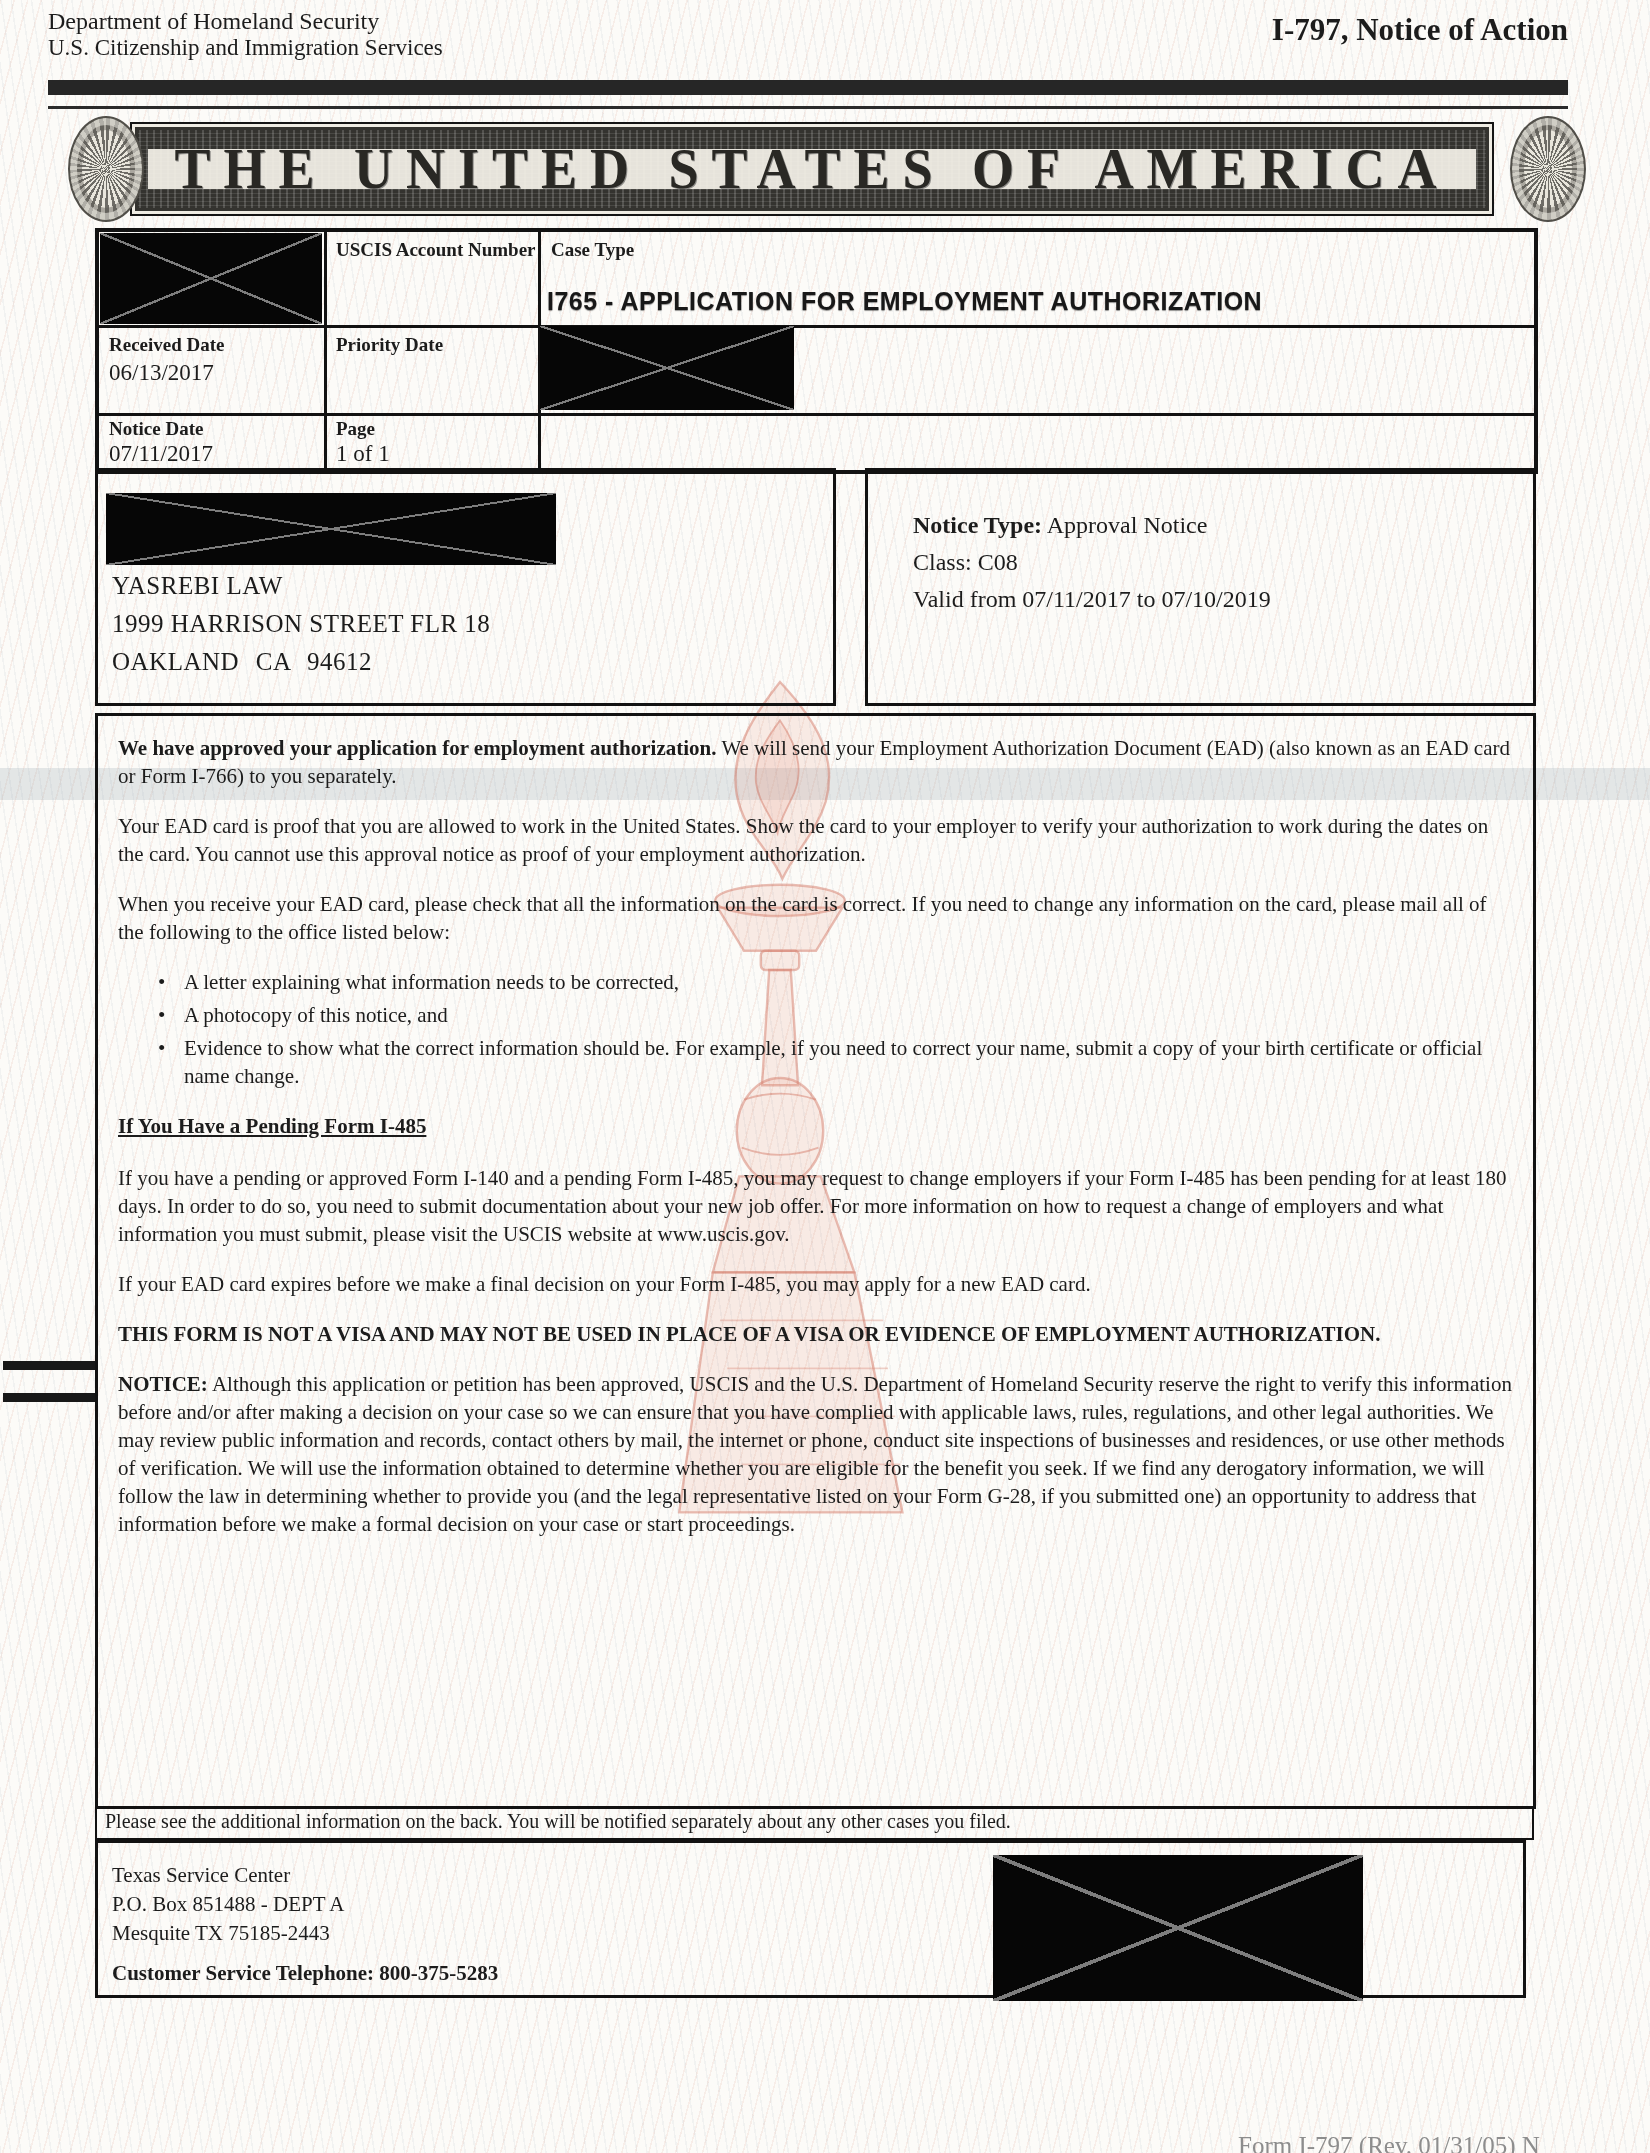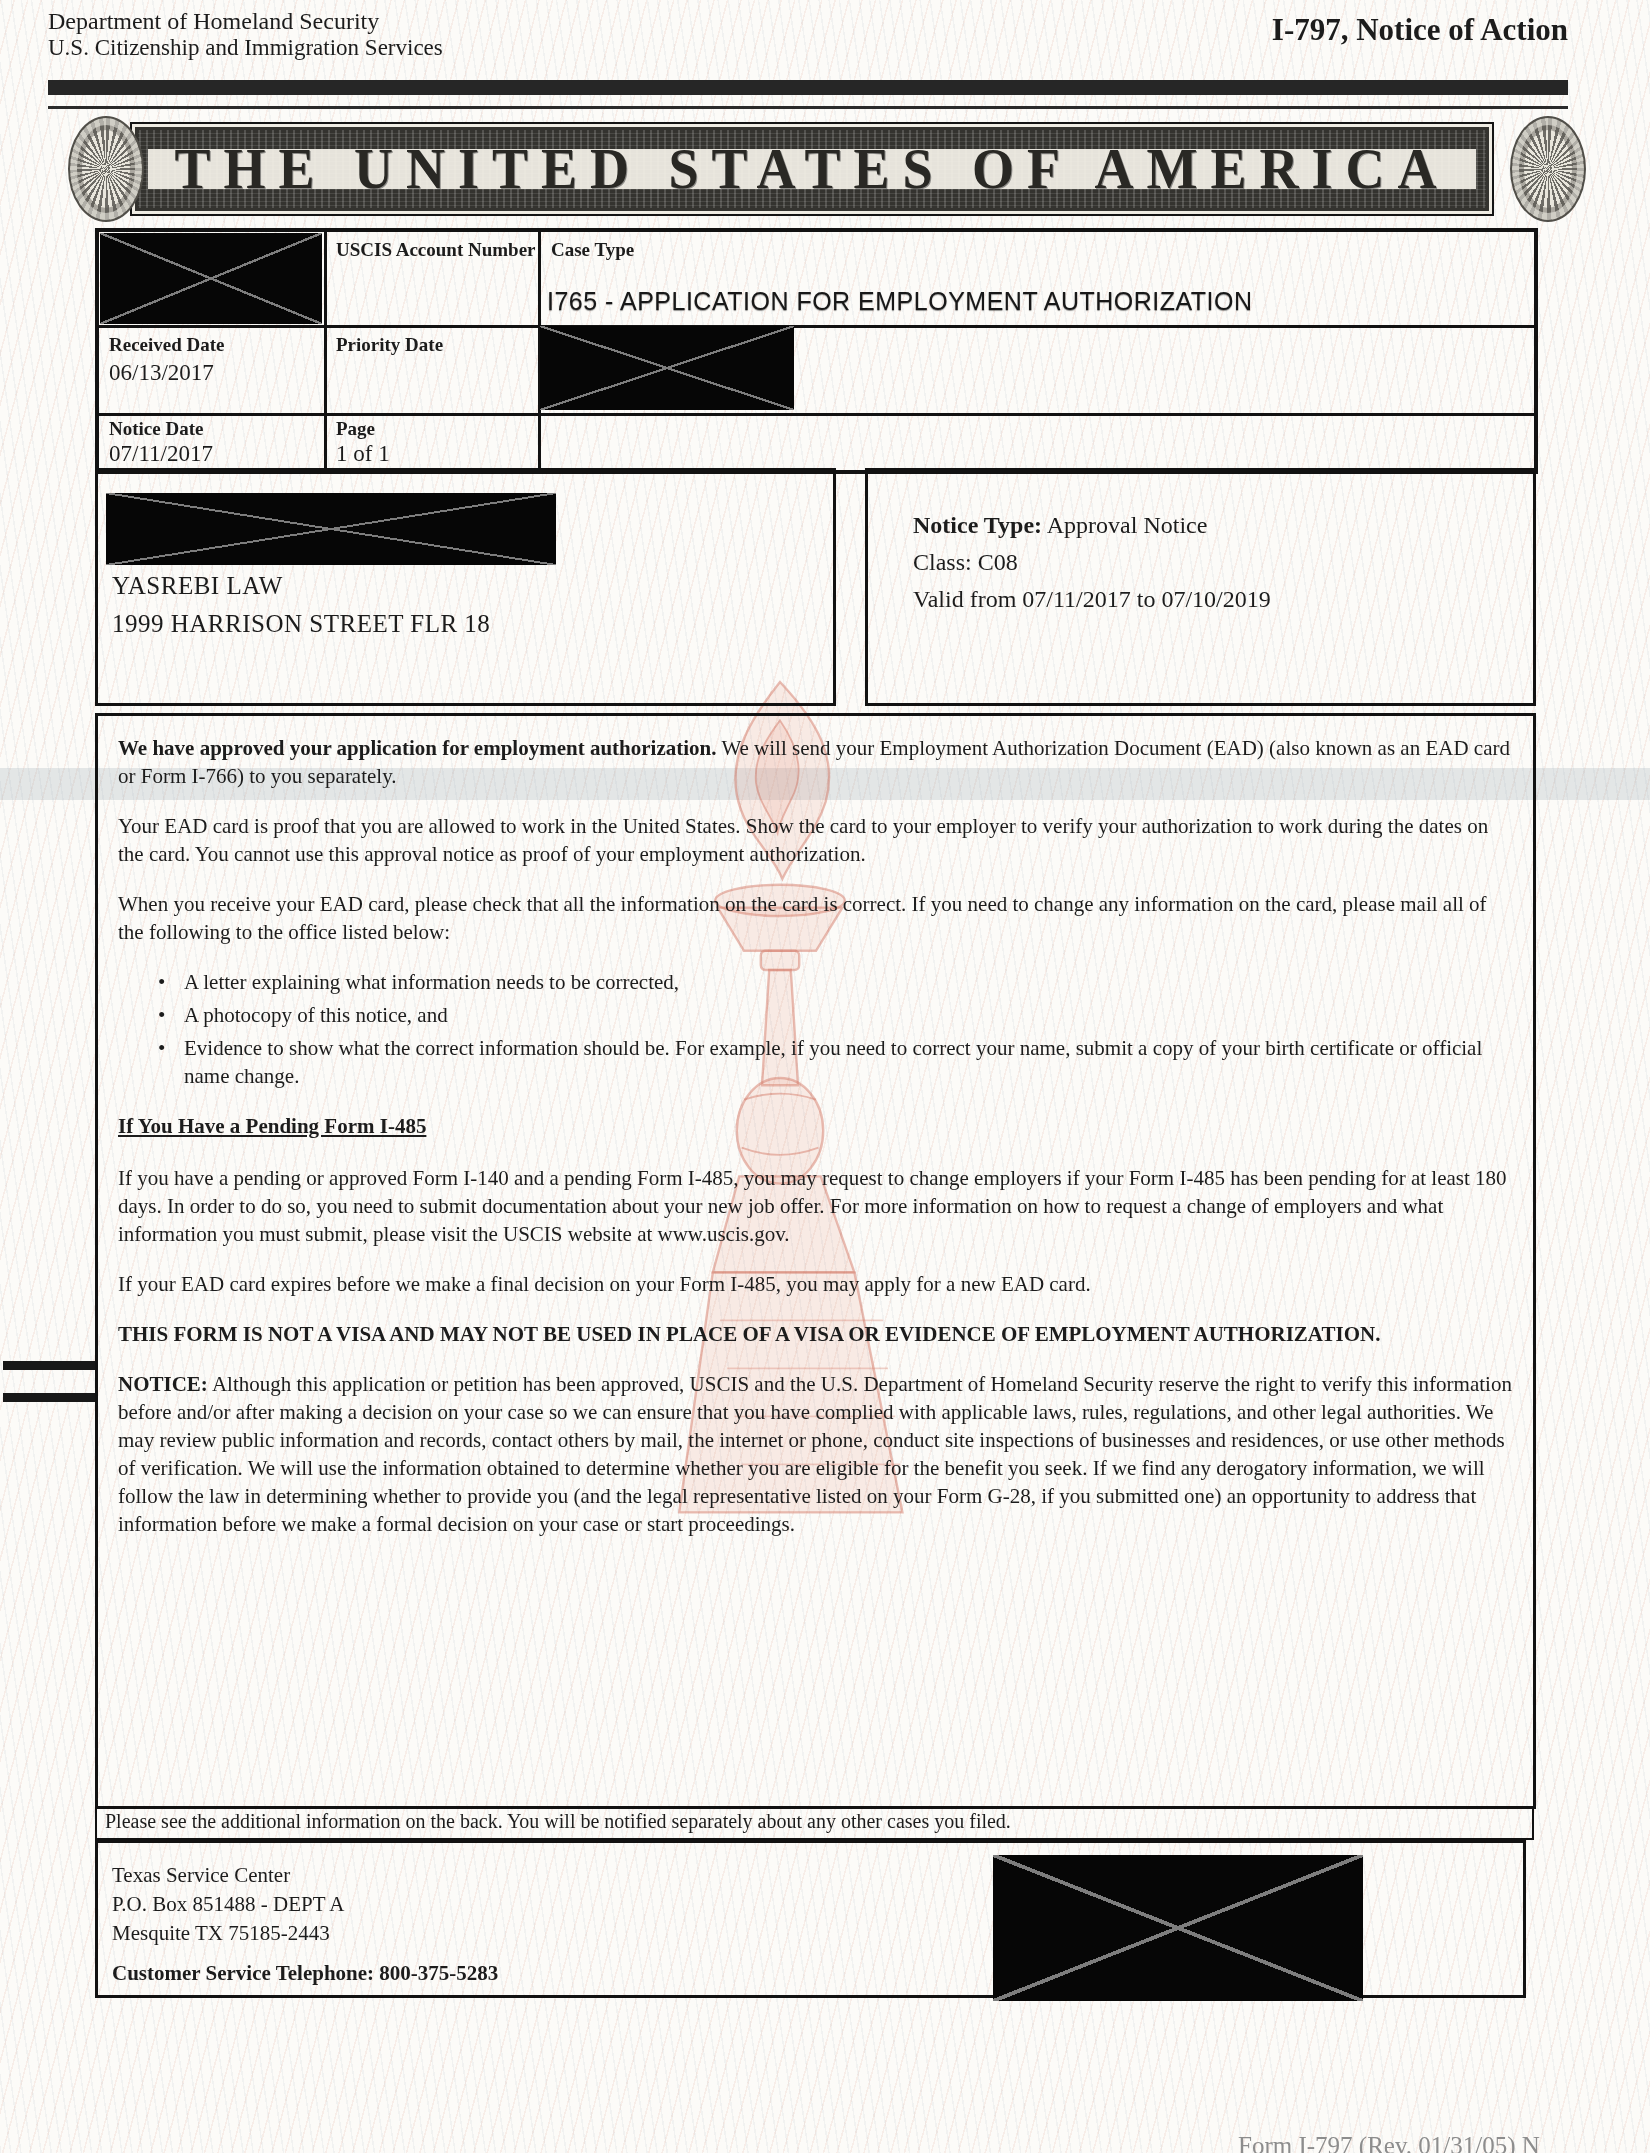--- a/index.html
+++ b/index.html
@@ -53,21 +53,21 @@
 
   
   .fbox{position:absolute;border:3px solid #121212;z-index:2;background:transparent;}
 
   
   #case-table{left:95px;top:228px;width:1435px;height:238px;border-width:4px;}
   .vline,.hline{position:absolute;background:#121212;}
   .cell-label{position:absolute;font-size:19px;font-weight:bold;}
   .cell-value{position:absolute;font-size:23px;}
   .case-type-value{
-    position:absolute;font-family:"Liberation Sans",sans-serif;font-weight:normal;
+    position:absolute;font-family:"Liberation Sans",sans-serif;font-weight:bold;
     font-size:25px;letter-spacing:0.5px;color:#181818;text-shadow:0 1px 1px rgba(20,20,20,0.45);
   }
 
   
   .redact{position:absolute;background:#060606;z-index:4;overflow:hidden;}
   .redact::before,.redact::after{content:"";position:absolute;inset:0;}
   .redact::before{background:linear-gradient(to top right, transparent 49.3%, #7d7d7d 49.3%, #7d7d7d 50.7%, transparent 50.7%);}
   .redact::after{background:linear-gradient(to bottom right, transparent 49.3%, #7d7d7d 49.3%, #7d7d7d 50.7%, transparent 50.7%);}
 
   
@@ -141,20 +141,21 @@
   <div class="cell-value" style="left:10px;top:209px;">07/11/2017</div>
   <div class="cell-label" style="left:237px;top:186px;">Page</div>
   <div class="cell-value" style="left:237px;top:209px;">1 of 1</div>
 </div>
 
 <div class="fbox" id="addr-box">
   <div class="redact" style="left:8px;top:22px;width:450px;height:72px;"></div>
   <div class="addr-lines">
     <div>YASREBI LAW</div>
     <div>1999 HARRISON STREET FLR 18</div>
+    <div class="sp">OAKLAND CA 94612</div>
   </div>
 </div>
 
 <div class="fbox" id="notice-box">
   <div class="notice-lines">
     <div><span class="bold">Notice Type:</span><span> Approval Notice</span></div>
     <div>Class: C08</div>
     <div>Valid from 07/11/2017 to 07/10/2019</div>
   </div>
 </div>

